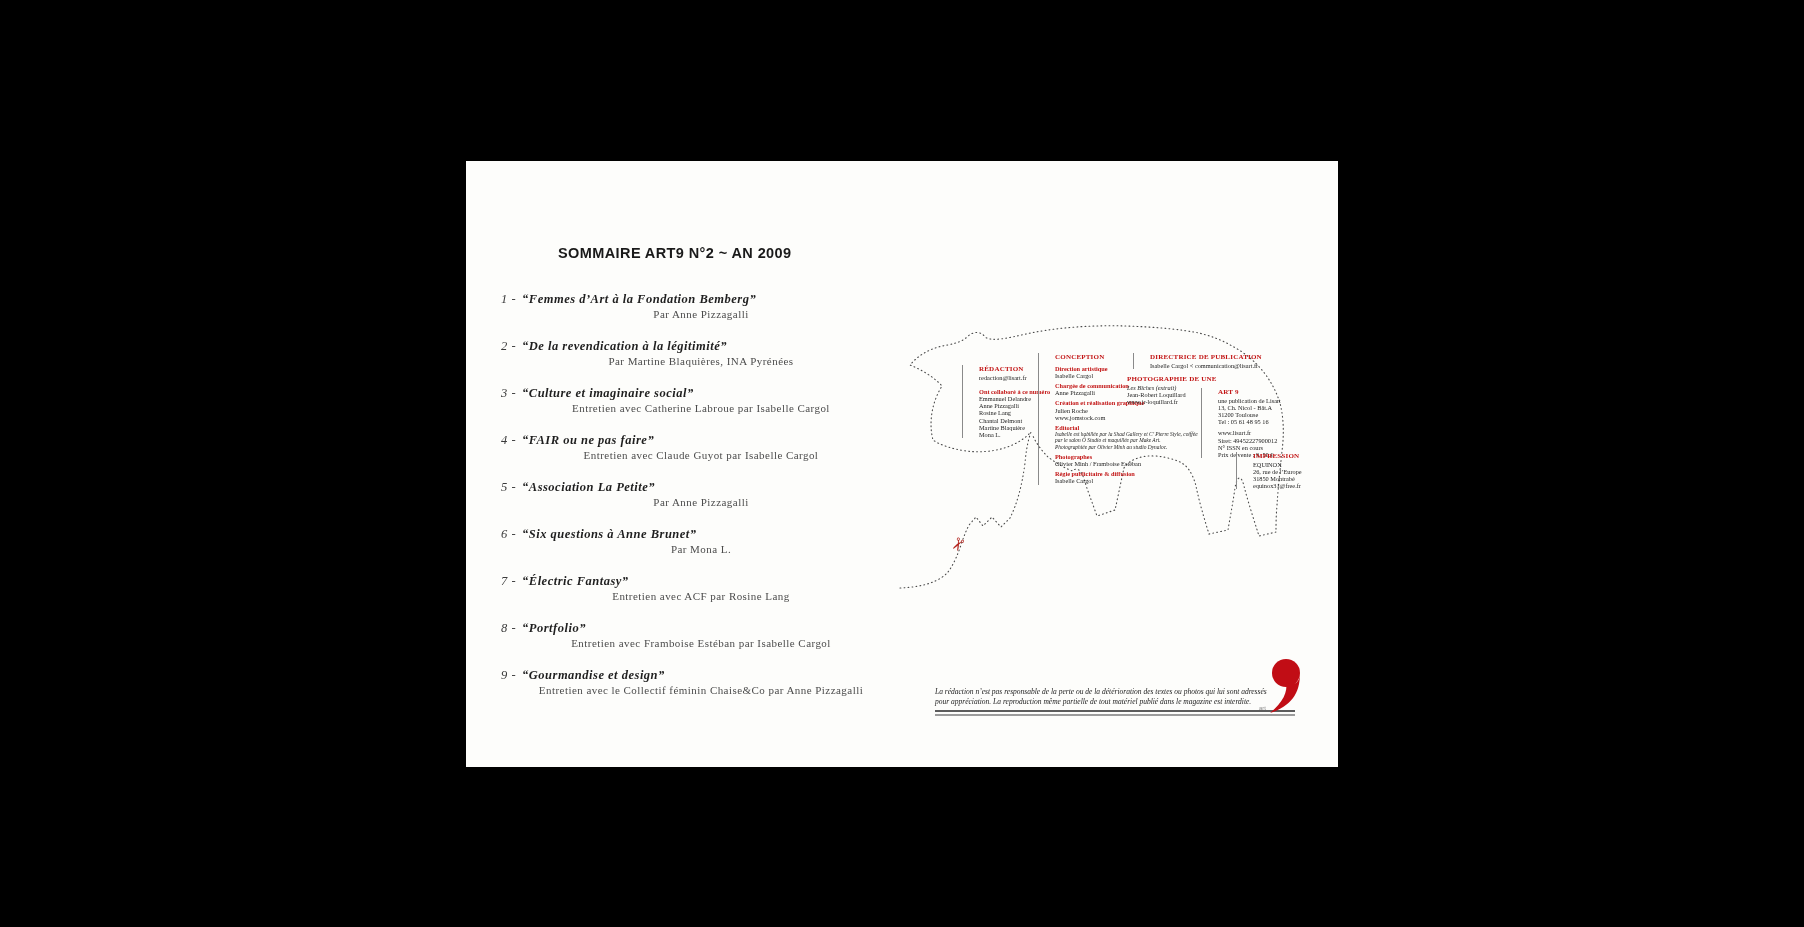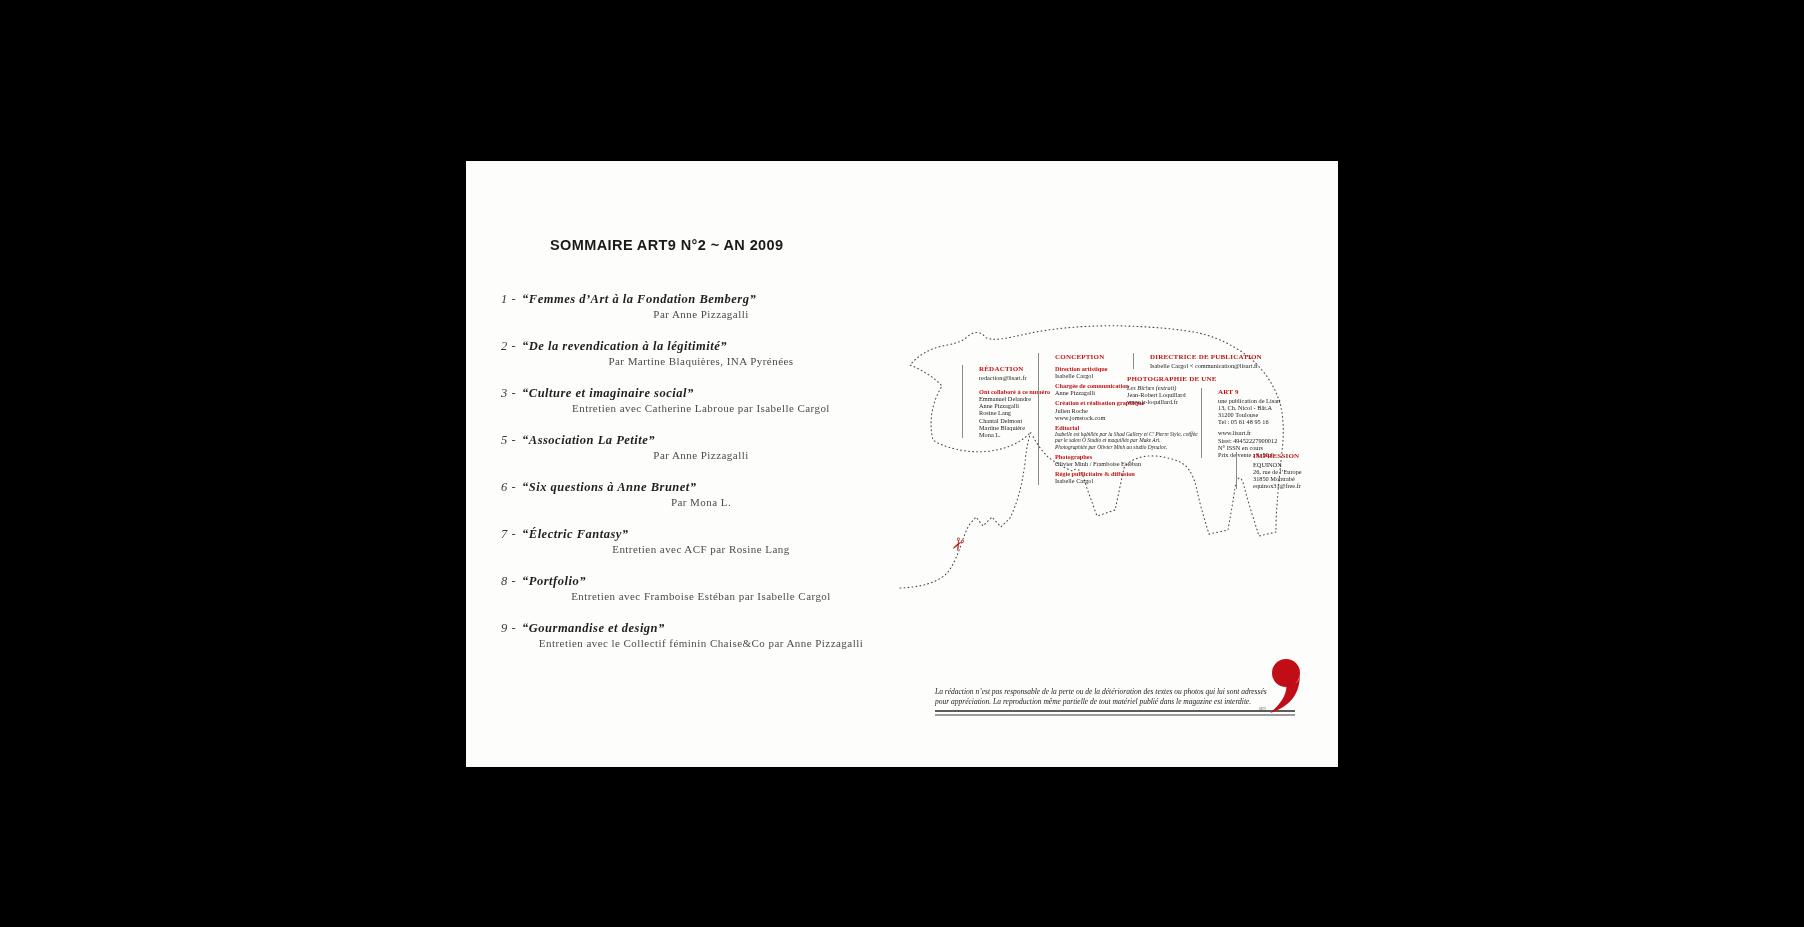--- a/index.html
+++ b/index.html
@@ -1,19 +1,19 @@
 <!DOCTYPE html>
 <html><head>
 <meta charset="utf-8">
 <style>
   html,body{margin:0;padding:0;background:#000;}
   .stage{position:relative;width:1804px;height:927px;background:#000;overflow:hidden;font-family:"Liberation Sans",sans-serif;}
   .page{position:absolute;left:466px;top:161px;width:872px;height:606px;background:#fdfdfb;}
 
-  .title{position:absolute;left:84px;top:76px;margin:0;font-family:"Liberation Sans",sans-serif;
+  .title{position:absolute;left:84px;top:76px;margin:8px;font-family:"Liberation Sans",sans-serif;
          font-size:14.5px;font-weight:bold;letter-spacing:.4px;color:#1a1a1a;white-space:nowrap;}
 
   .toc{position:absolute;left:35px;top:130px;width:400px;font-family:Liberation Serif, serif;}
   .toc-item{margin-bottom:17px;}
   .toc-item .tline{font-size:12.5px;line-height:16px;white-space:nowrap;}
   .toc-item .num{font-style:italic;font-weight:400;color:#3a3a3a;letter-spacing:.5px;margin-right:6px;}
   .toc-item .ttl{font-style:italic;font-weight:700;color:#1f1f1f;letter-spacing:.5px;}
   .toc-item .sub{font-size:11px;line-height:14px;color:#4c4c4c;letter-spacing:.45px;white-space:nowrap;text-align:center;}
 
   .bear{position:absolute;left:404px;top:159px;width:470px;height:290px;}
@@ -53,20 +53,24 @@
         <div class="tline"><span class="num">1 -</span><span class="ttl">“Femmes d’Art à la Fondation Bemberg”</span></div>
         <div class="sub">Par Anne Pizzagalli</div>
       </div>
       <div class="toc-item">
         <div class="tline"><span class="num">2 -</span><span class="ttl">“De la revendication à la légitimité”</span></div>
         <div class="sub">Par Martine Blaquières, INA Pyrénées</div>
       </div>
       <div class="toc-item">
         <div class="tline"><span class="num">3 -</span><span class="ttl">“Culture et imaginaire social”</span></div>
         <div class="sub">Entretien avec Catherine Labroue par Isabelle Cargol</div>
+      </div>
+      <div class="toc-item">
+        <div class="tline"><span class="num">4 -</span><span class="ttl">“FAIR ou ne pas faire”</span></div>
+        <div class="sub">Entretien avec Claude Guyot par Isabelle Cargol</div>
       </div>
       <div class="toc-item">
         <div class="tline"><span class="num">5 -</span><span class="ttl">“Association La Petite”</span></div>
         <div class="sub">Par Anne Pizzagalli</div>
       </div>
       <div class="toc-item">
         <div class="tline"><span class="num">6 -</span><span class="ttl">“Six questions à Anne Brunet”</span></div>
         <div class="sub">Par Mona L.</div>
       </div>
       <div class="toc-item">

